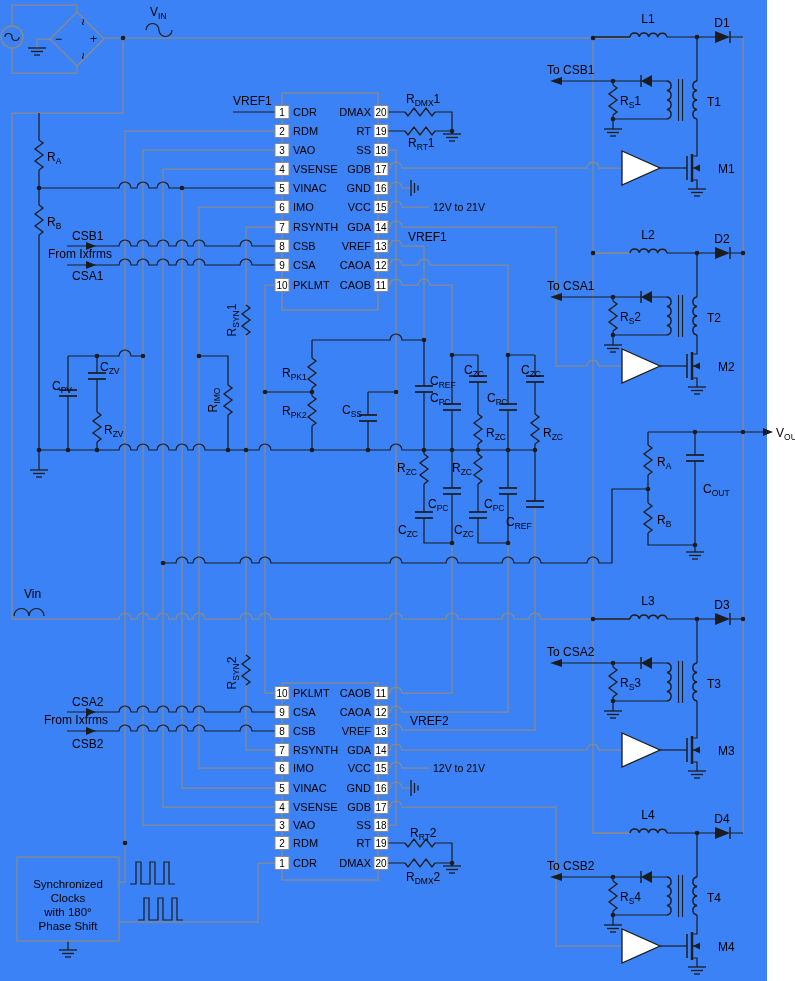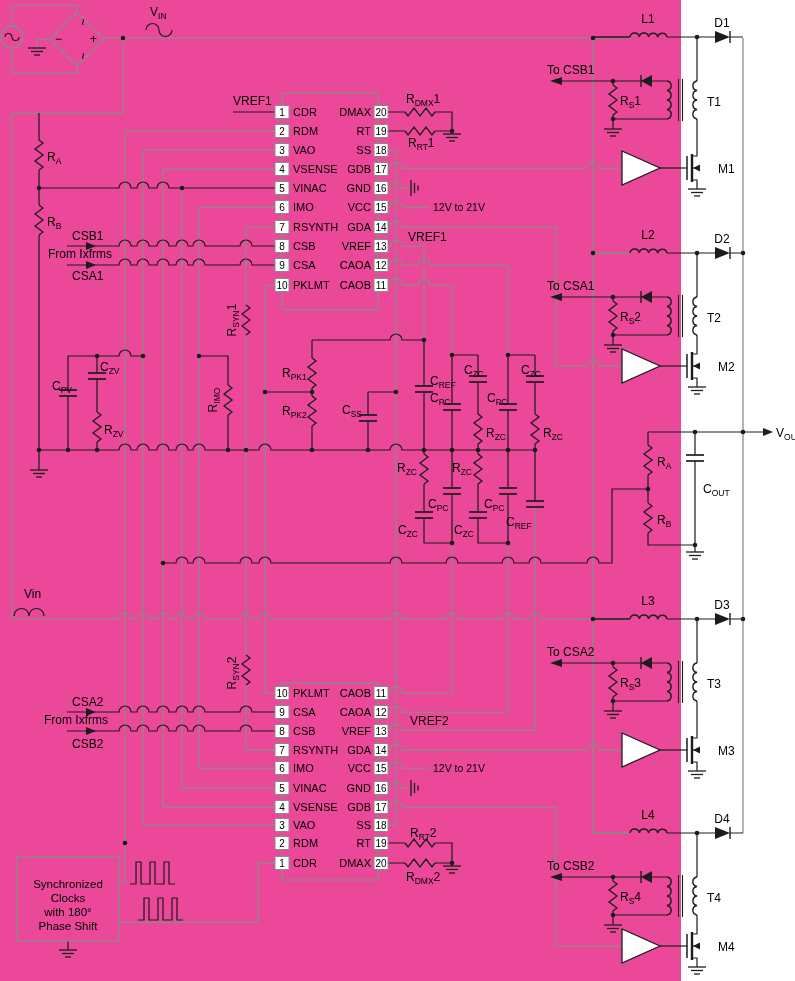--- a/index.html
+++ b/index.html
@@ -1,16 +1,16 @@
 <!DOCTYPE html>
 <html><head>
 <meta charset="utf-8">
 <style>
   html,body{margin:0;padding:0;background:#fff;}
-  #stage{width:681px;height:981px;position:relative;background:#ec4899;}
+  #stage{width:767px;height:981px;position:relative;background:#3b82f6;}
   svg text{font-family:"Liberation Sans","DejaVu Sans",sans-serif;fill:#000;}
   .lbl{font-size:12px;}
   .sub{font-size:8.5px;}
   .pname{font-size:11px;}
   .pnum{font-size:10px;}
   .small{font-size:10.5px;}
   .boxtxt{font-size:11.5px;}
   .gw{stroke:#8a8a8a;stroke-width:1.25;fill:none;}
   .bw{stroke:#1c1c1c;stroke-width:1.2;fill:none;}
   .cw{stroke:#1c1c1c;stroke-width:1.3;fill:none;}

